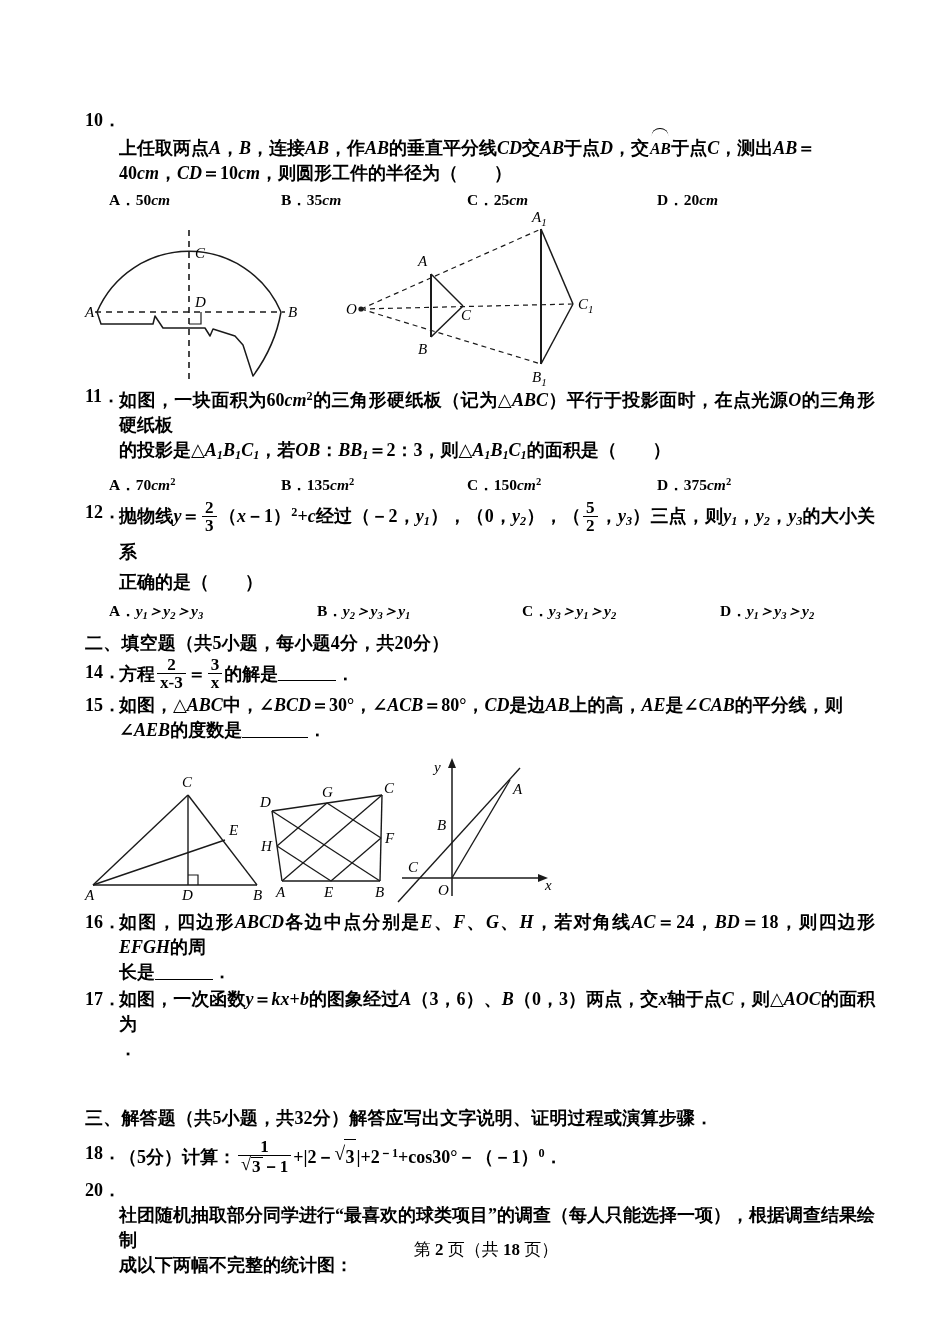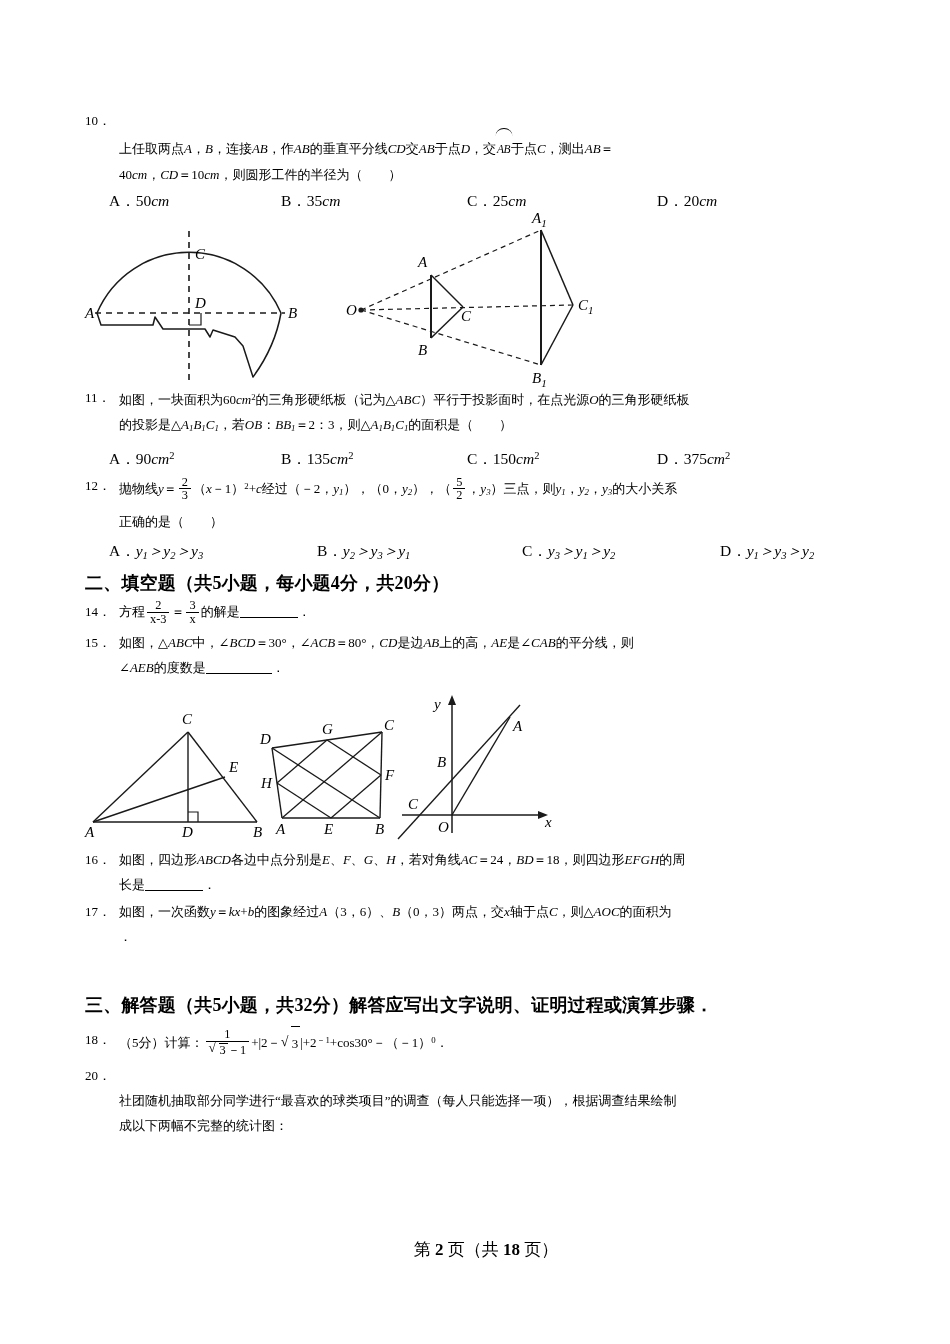--- a/index.html
+++ b/index.html
@@ -21,23 +21,24 @@
   .content {
     position: absolute;
     left: 85px;
     top: 108px;
     width: 790px;
   }
 
   
   .q {
     position: relative;
-    font-size: 13px;
+    font-size: 18px;
     line-height: 25px;
     margin-bottom: 2px;
+    font-weight: bold;
   }
   .qnum {
     position: absolute;
     left: 0;
     top: 0;
     width: 34px;
     text-align: left;
   }
   .qbody {
     margin-left: 34px;
@@ -51,20 +52,21 @@
     line-height: 24px;
     margin: 3px 0 1px 0;
     letter-spacing: .2px;
   }
 
   .opts {
     display: block;
     font-size: 15.5px;
     line-height: 24px;
     margin-left: 24px;
+    font-weight: bold;
   }
   .opt {
     display: inline-block;
     vertical-align: baseline;
   }
   .opt.w-a { width: 172px; }
   .opt.w-b { width: 186px; }
   .opt.w-c { width: 190px; }
   .opt.w-d { width: 120px; }
 
@@ -227,21 +229,21 @@
 
     <div class="q">
       <span class="qnum">11．</span>
       <div class="qbody">
         <span>如图，一块面积为60</span><i>cm</i><sup>2</sup><span>的三角形硬纸板（记为△</span><i>ABC</i><span>）平行于投影面时，在点光源</span><i>O</i><span>的三角形硬纸板</span><br>
         <span>的投影是△</span><i><span>A</span><sub>1</sub><span>B</span><sub>1</sub><span>C</span><sub>1</sub></i><span>，若</span><i>OB</i><span>：</span><i><span>BB</span><sub>1</sub></i><span>＝2：3，则△</span><i><span>A</span><sub>1</sub><span>B</span><sub>1</sub><span>C</span><sub>1</sub></i><span>的面积是（　　）</span>
       </div>
     </div>
 
     <div class="opts">
-      <span class="opt w-a"><span>A．</span><span>90</span><i>cm</i><sup>2</sup></span><span class="opt w-b"><span>B．</span><span>135</span><i>cm</i><sup>2</sup></span><span class="opt w-c"><span>C．</span><span>150</span><i>cm</i><sup>2</sup></span><span class="opt w-d"><span>D．</span><span>375</span><i>cm</i><sup>2</sup></span>
+      <span class="opt w-a"><span>A．</span><span>70</span><i>cm</i><sup>2</sup></span><span class="opt w-b"><span>B．</span><span>135</span><i>cm</i><sup>2</sup></span><span class="opt w-c"><span>C．</span><span>150</span><i>cm</i><sup>2</sup></span><span class="opt w-d"><span>D．</span><span>375</span><i>cm</i><sup>2</sup></span>
     </div>
 
     <div class="q" style="line-height:30px;">
       <span class="qnum">12．</span>
       <div class="qbody">
         <span>抛物线</span><i>y</i><span>＝</span><span class="frac tall"><span class="num">2</span><span class="den">3</span></span><span>（</span><i>x</i><span>－1）</span><sup>2</sup><span>+</span><i>c</i><span>经过（－2，</span><i><span>y</span><sub>1</sub></i><span>），（0，</span><i><span>y</span><sub>2</sub></i><span>），（</span><span class="frac tall"><span class="num">5</span><span class="den">2</span></span><span>，</span><i><span>y</span><sub>3</sub></i><span>）三点，则</span><i><span>y</span><sub>1</sub></i><span>，</span><i><span>y</span><sub>2</sub></i><span>，</span><i><span>y</span><sub>3</sub></i><span>的大小关系</span><br>
         <span>正确的是（　　）</span>
       </div>
     </div>
 

